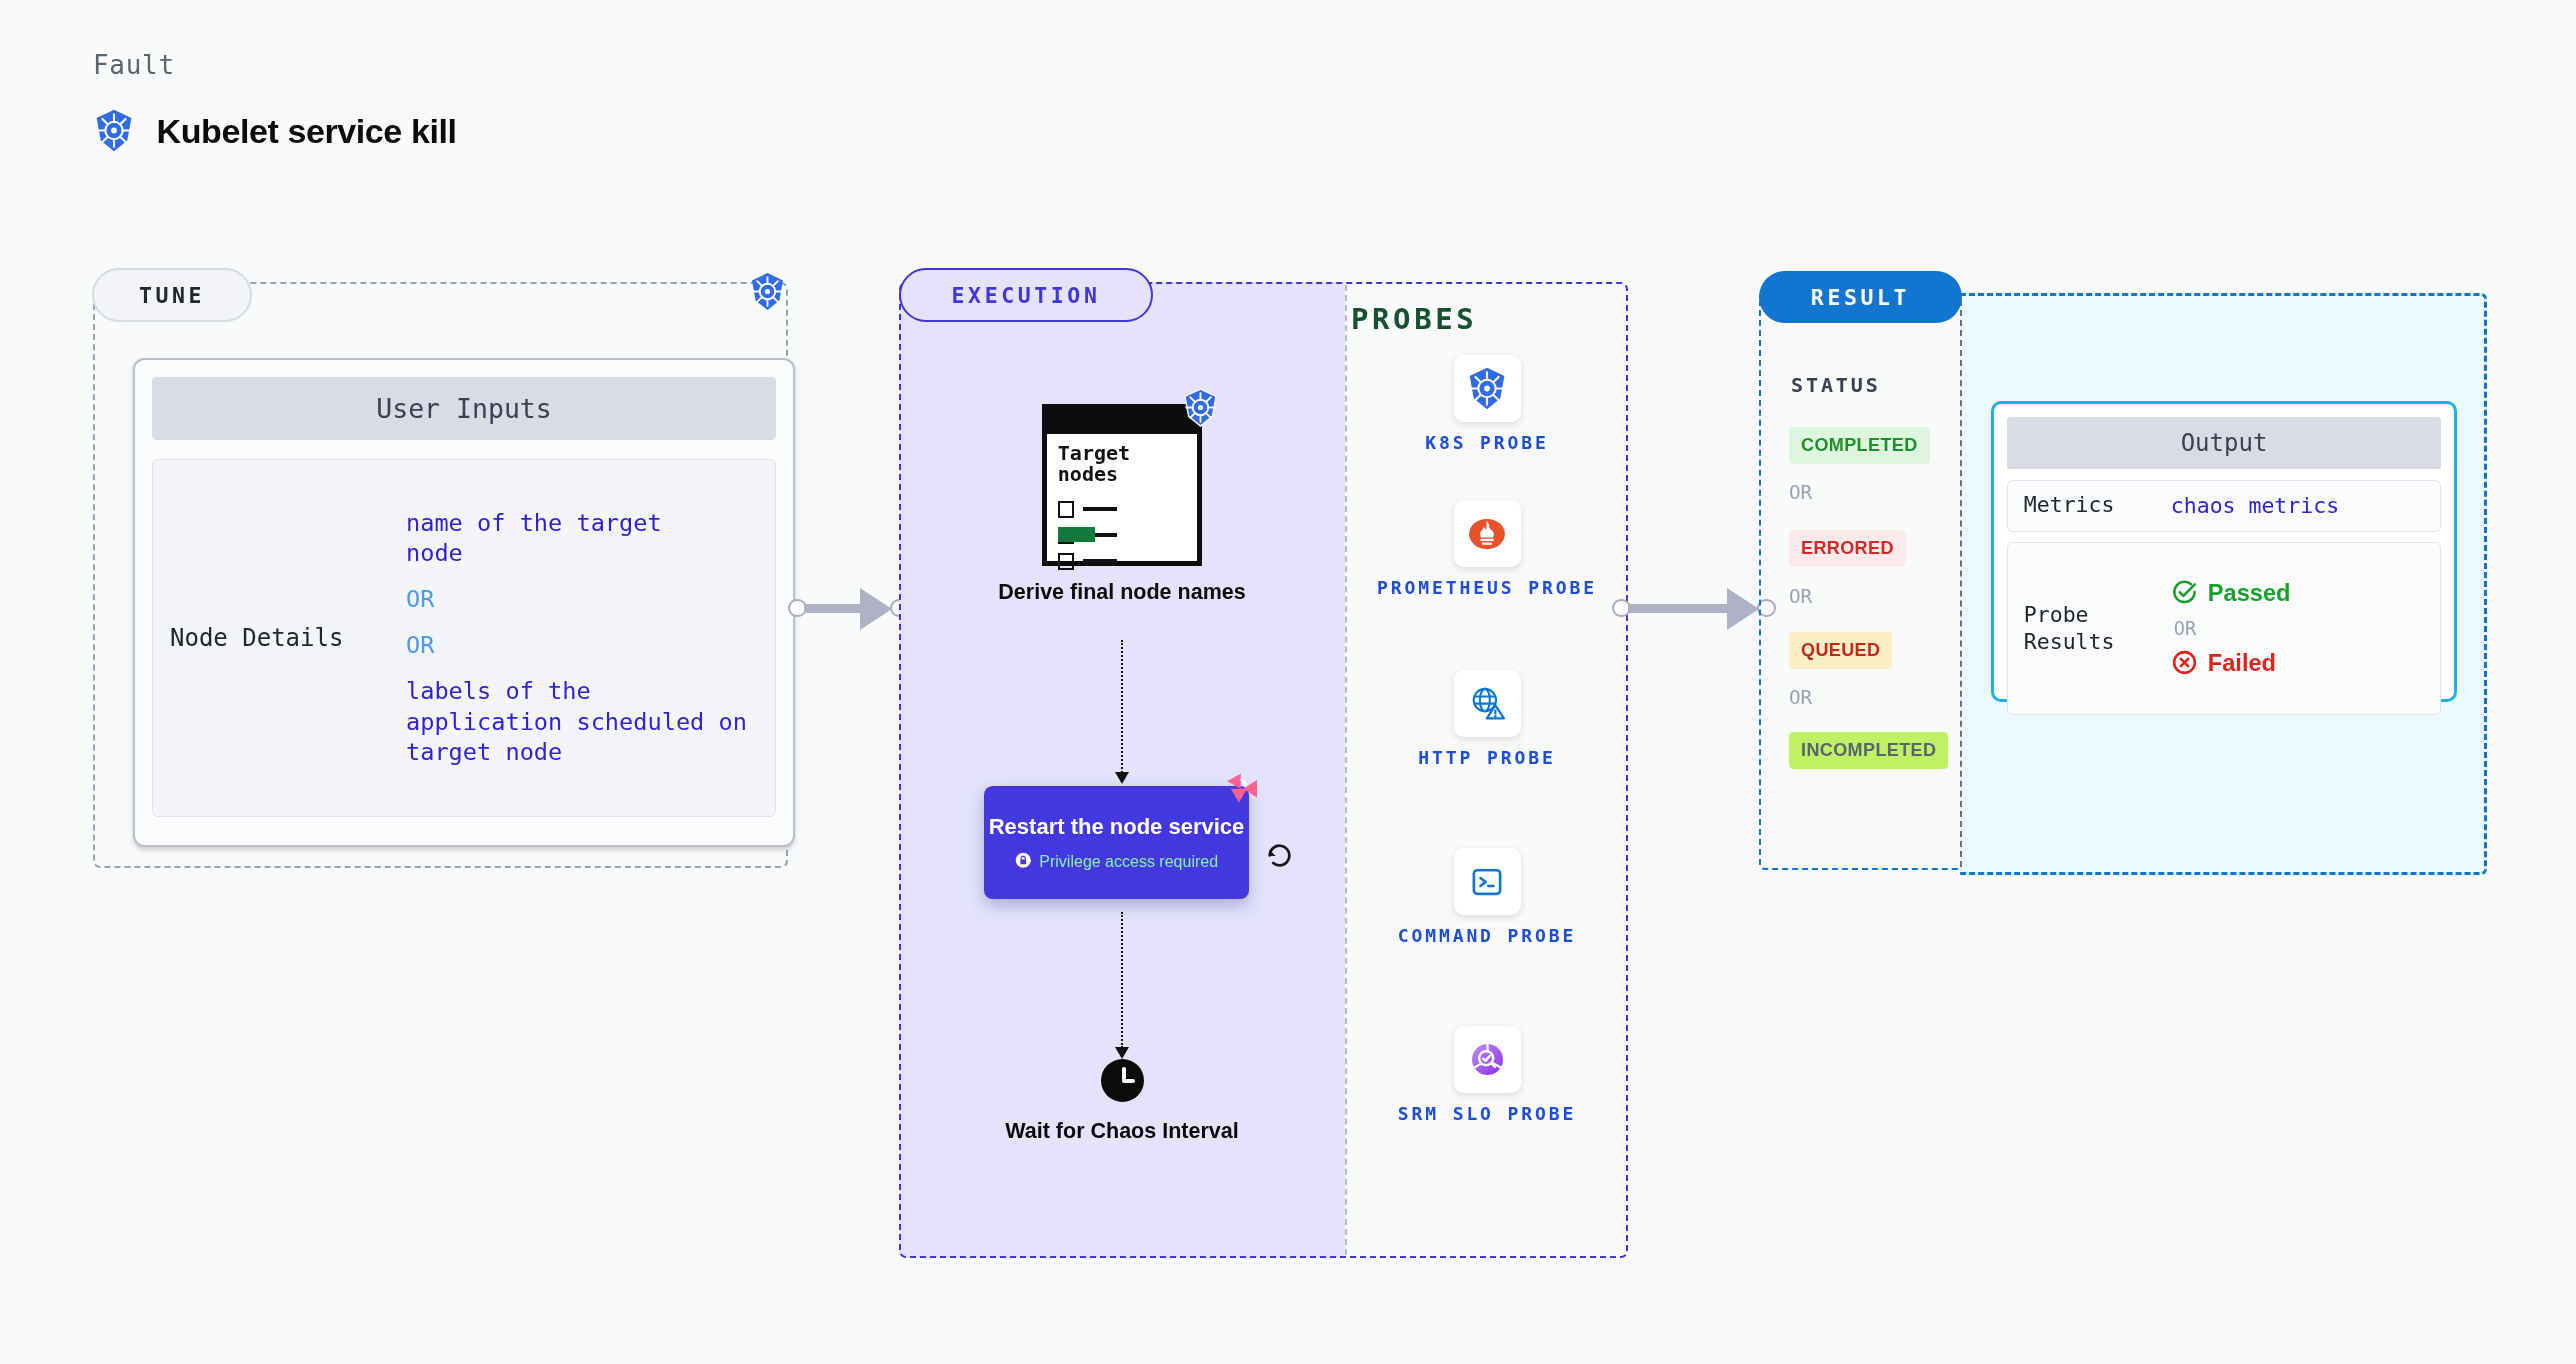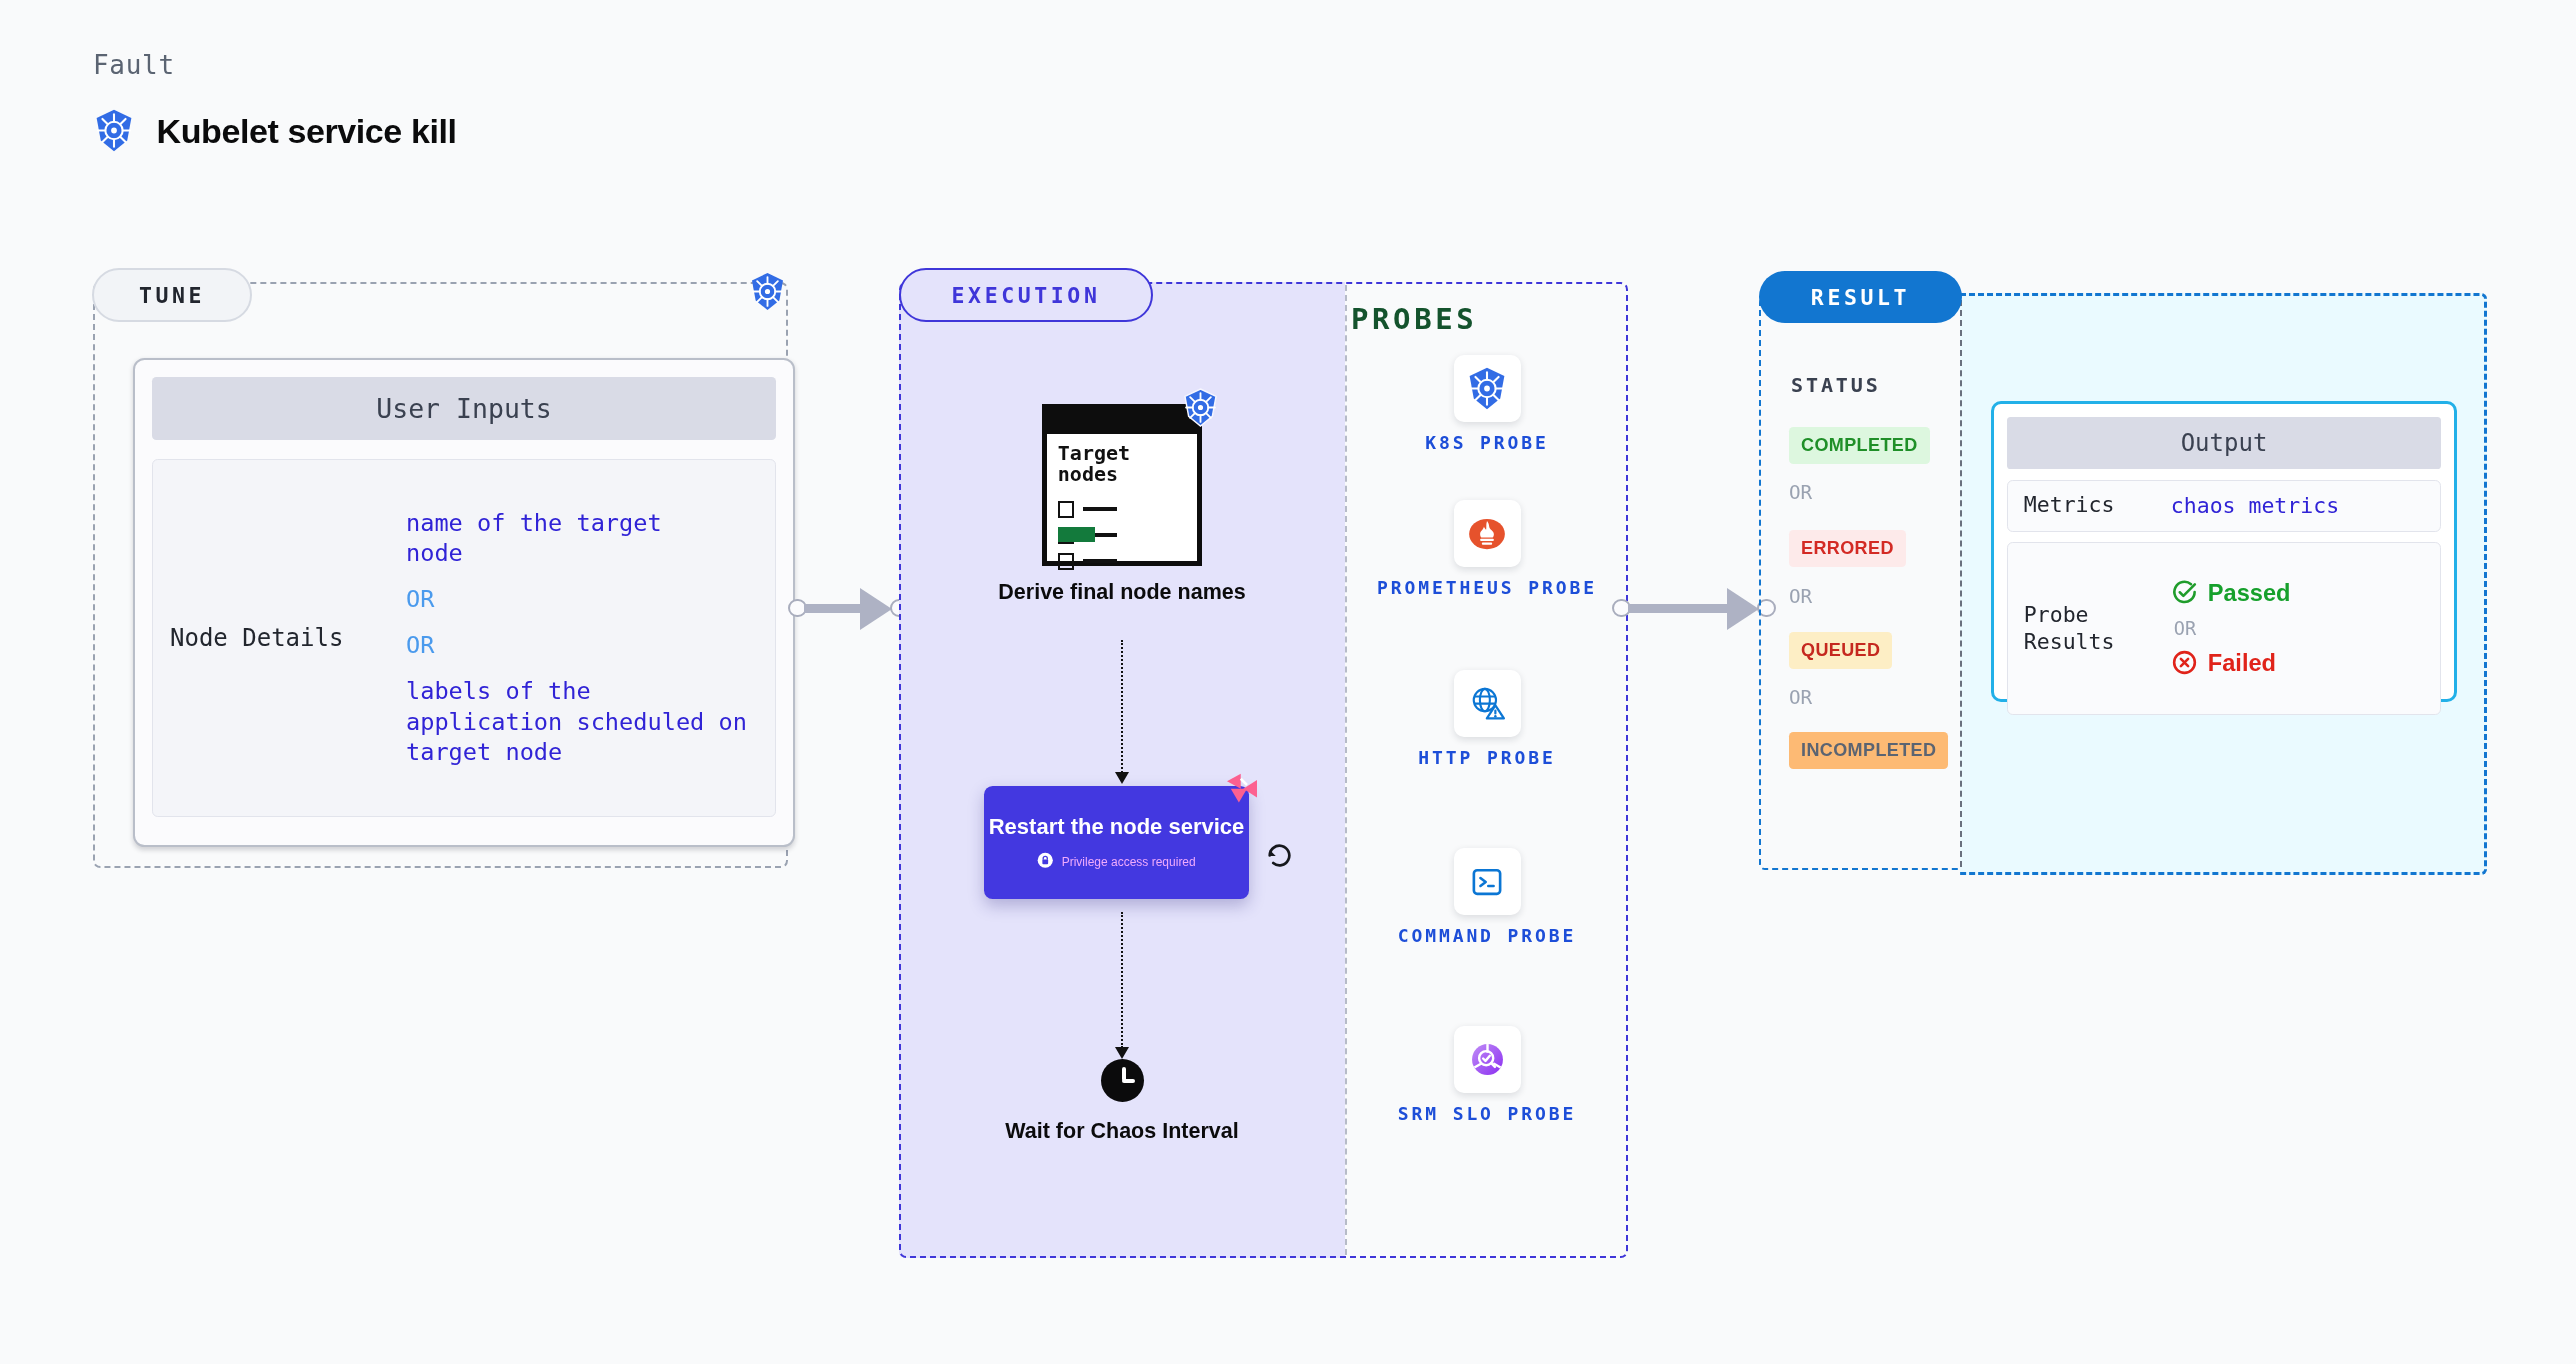--- a/index.html
+++ b/index.html
@@ -121,21 +121,21 @@
   }
 
   #restart-box {
     position: absolute; left: 85px; top: 504px; width: 265px; height: 113px;
     background: #4338e0; border-radius: 8.6px;
     box-shadow: 0 6.4px 15.8px rgba(45,40,130,.28);
     display: flex; flex-direction: column; align-items: center; justify-content: center;
   }
   #restart-label { color: #fff; font-size: 22px; font-weight: 700; line-height: 1.2; text-align: center; }
   #privilege-row { display: flex; align-items: center; gap: 7.9px; margin-top: 12px; }
-  #privilege-text { color: #f0abfc; font-size: 12px; }
+  #privilege-text { color: #86efac; font-size: 16px; }
   #litmus-logo { position: absolute; right: -13px; top: -15.8px; }
   #loop-icon { position: absolute; left: 364px; top: 557px; }
 
   #clock-wrap { position: absolute; left: 0; width: 446px; top: 777px; display: flex; justify-content: center; }
   #clock { width: 43px; height: 43px; border-radius: 50%; background: #0b0b0c; position: relative; }
   #clock .hh { position: absolute; left: 21px; top: 7.9px; width: 4.3px; height: 14.3px; background: #fff; border-radius: 2.1px; }
   #clock .mm { position: absolute; left: 21px; top: 20px; width: 13px; height: 4.3px; background: #fff; border-radius: 2.1px; }
 
   
   #probes-col { position: absolute; left: 1345px; top: 282px; width: 284px; height: 976px; }
@@ -488,21 +488,21 @@
 </div>
 <div class="pill" id="result-pill">RESULT</div>
 <div id="status-label">STATUS</div>
 
 <div class="status-badge" style="top:427px; background:#ddf7df; color:#1f8f28;">COMPLETED</div>
 <div class="status-or" style="top:481px;">OR</div>
 <div class="status-badge" style="top:530px; background:#fdeaea; color:#d32a24;">ERRORED</div>
 <div class="status-or" style="top:585px;">OR</div>
 <div class="status-badge" style="top:632px; background:#fdeec5; color:#c5281f;">QUEUED</div>
 <div class="status-or" style="top:686px;">OR</div>
-<div class="status-badge" style="top:732px; background:#fdba74; color:#5b6472;">INCOMPLETED</div>
+<div class="status-badge" style="top:732px; background:#bef264; color:#5b6472;">INCOMPLETED</div>
 
 <div id="output-card">
   <div id="output-header">Output</div>
 
   <div class="out-row">
     <div class="out-key">Metrics</div>
     <div class="out-val-metrics">chaos metrics</div>
   </div>
 
   <div class="out-row" id="probe-results-row">

